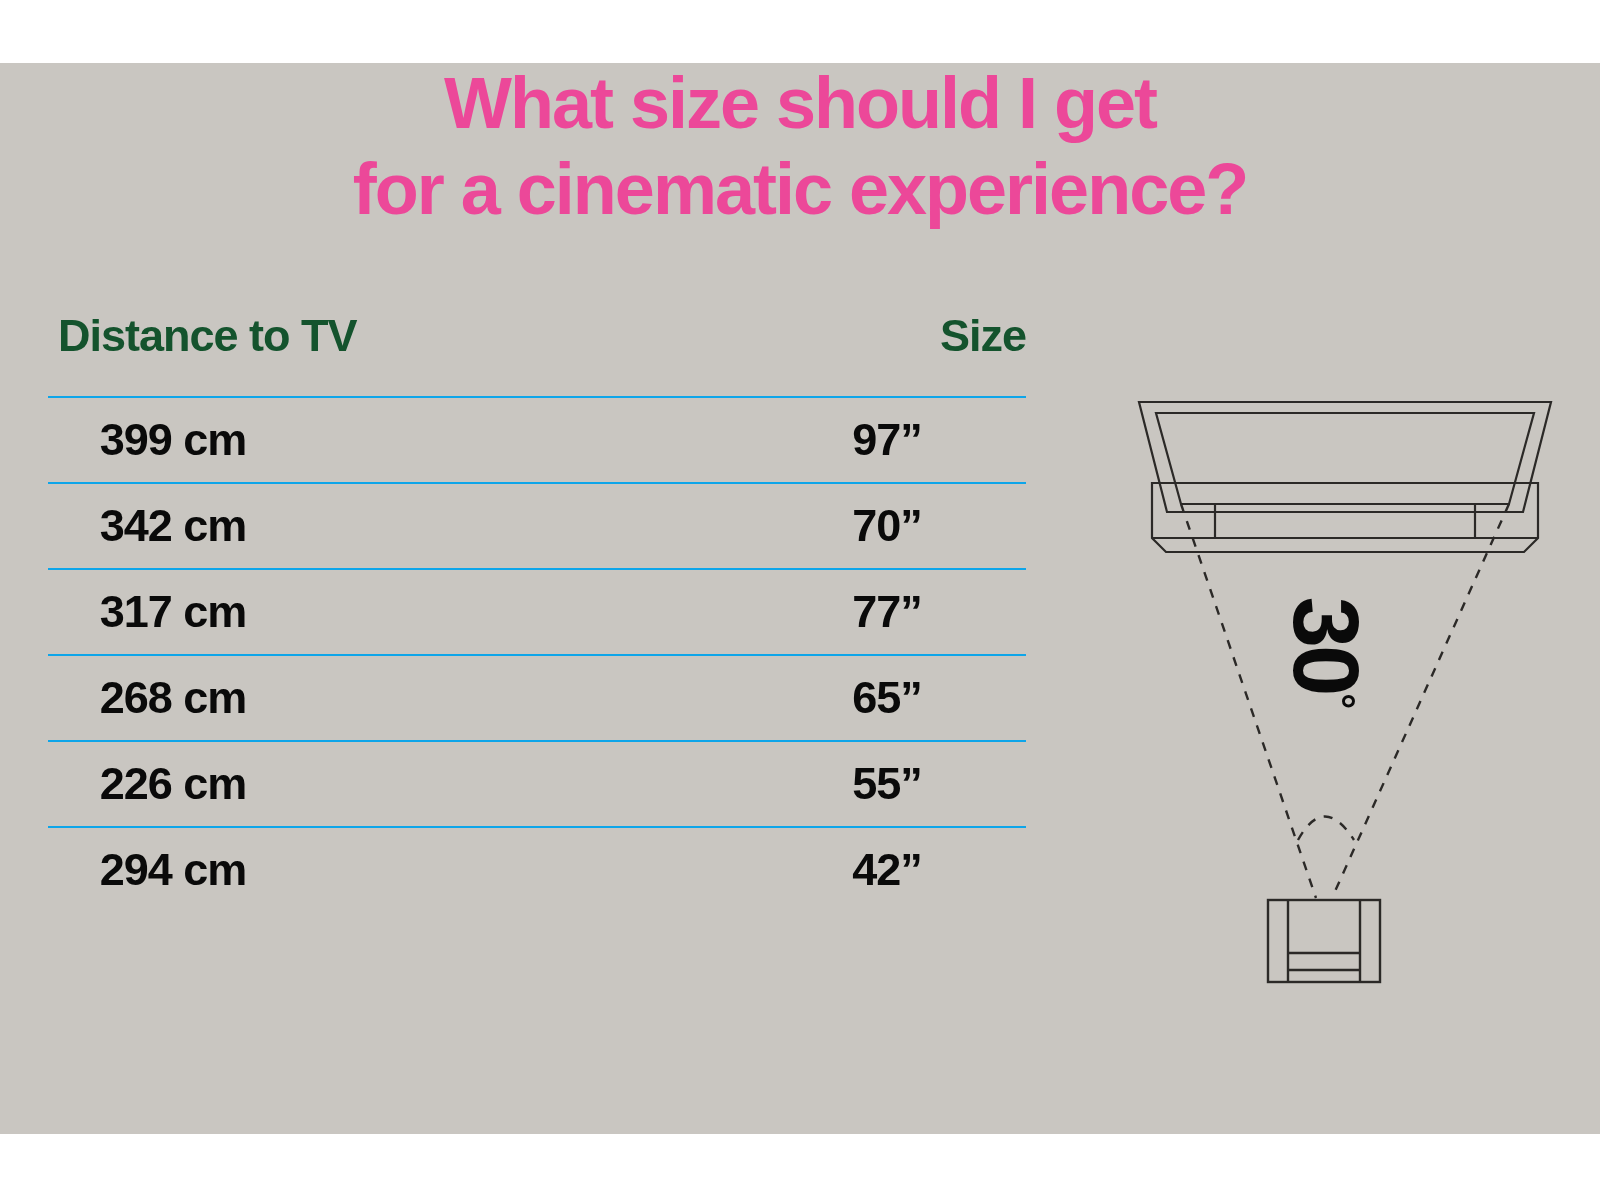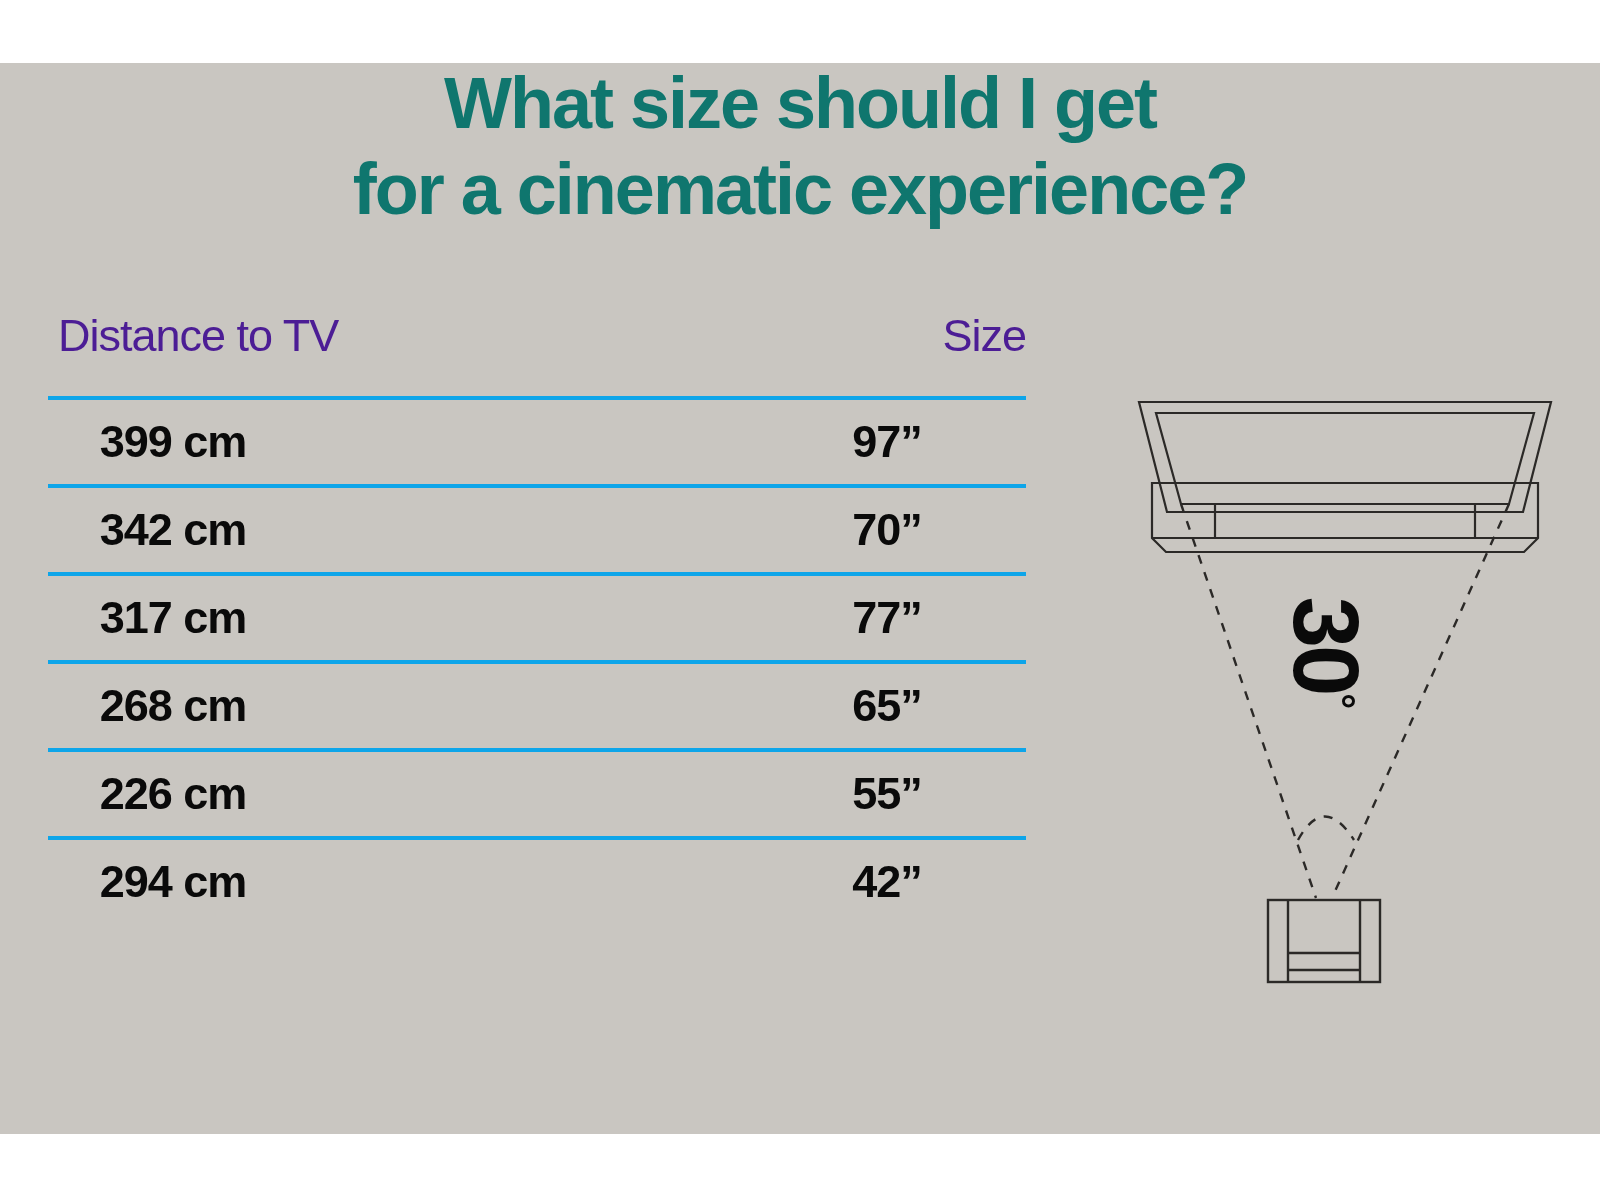--- a/index.html
+++ b/index.html
@@ -32,21 +32,21 @@
     background: #c9c6c1;
   }
 
   
   #title {
     position: absolute;
     left: 0;
     top: 60px;
     width: 1600px;
     text-align: center;
-    color: #0f766e;
+    color: #ec4899;
     font-family: "Liberation Sans", sans-serif;
     font-weight: bold;
     font-size: 72px;
     line-height: 86px;
     letter-spacing: -2px;
   }
   #title .tline { display: block; white-space: nowrap; }
 
   
   #table-wrap {
@@ -58,33 +58,33 @@
   table.size-table {
     width: 978px;
     border-collapse: collapse;
     table-layout: fixed;
   }
   table.size-table col.c-dist { width: 700px; }
   table.size-table col.c-size { width: 278px; }
 
   table.size-table th {
     font-family: "Liberation Sans", sans-serif;
-    font-weight: normal;
+    font-weight: bold;
     font-size: 45px;
-    color: #4c1d95;
+    color: #14532d;
     letter-spacing: -1px;
     padding: 0 0 34px 0;
     vertical-align: bottom;
     text-align: left;
   }
   table.size-table th.th-dist { padding-left: 10px; }
   table.size-table th.th-size { text-align: right; }
 
   table.size-table tbody tr {
-    border-top: 4px solid #0ea5e9;
+    border-top: 2px solid #0ea5e9;
   }
   table.size-table tbody tr:last-child {
     border-bottom: none;
   }
   table.size-table td {
     font-family: "Liberation Sans", sans-serif;
     font-weight: bold;
     font-size: 45px;
     color: #0a0a0a;
     letter-spacing: -1px;

